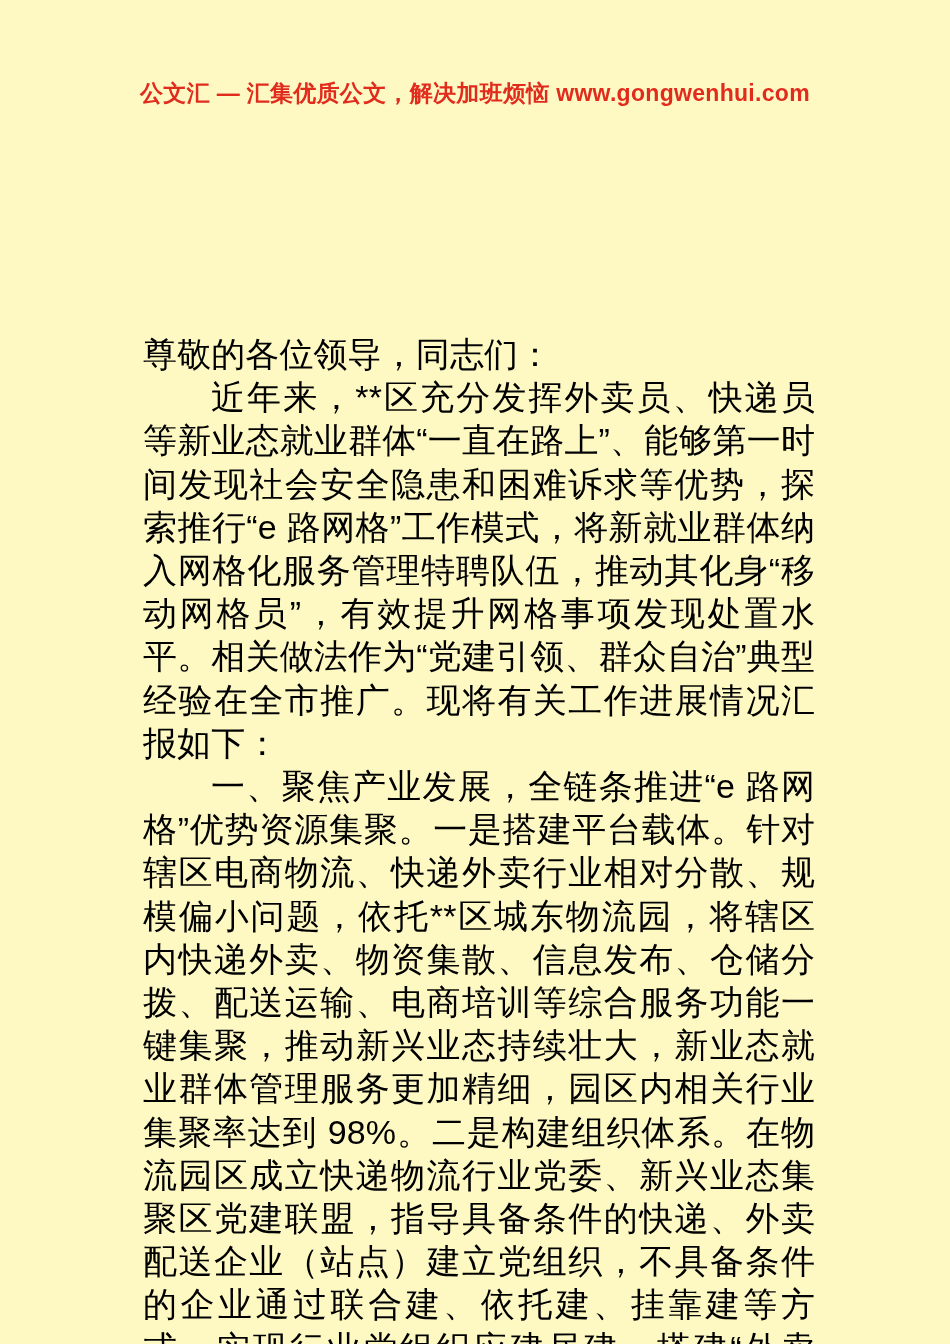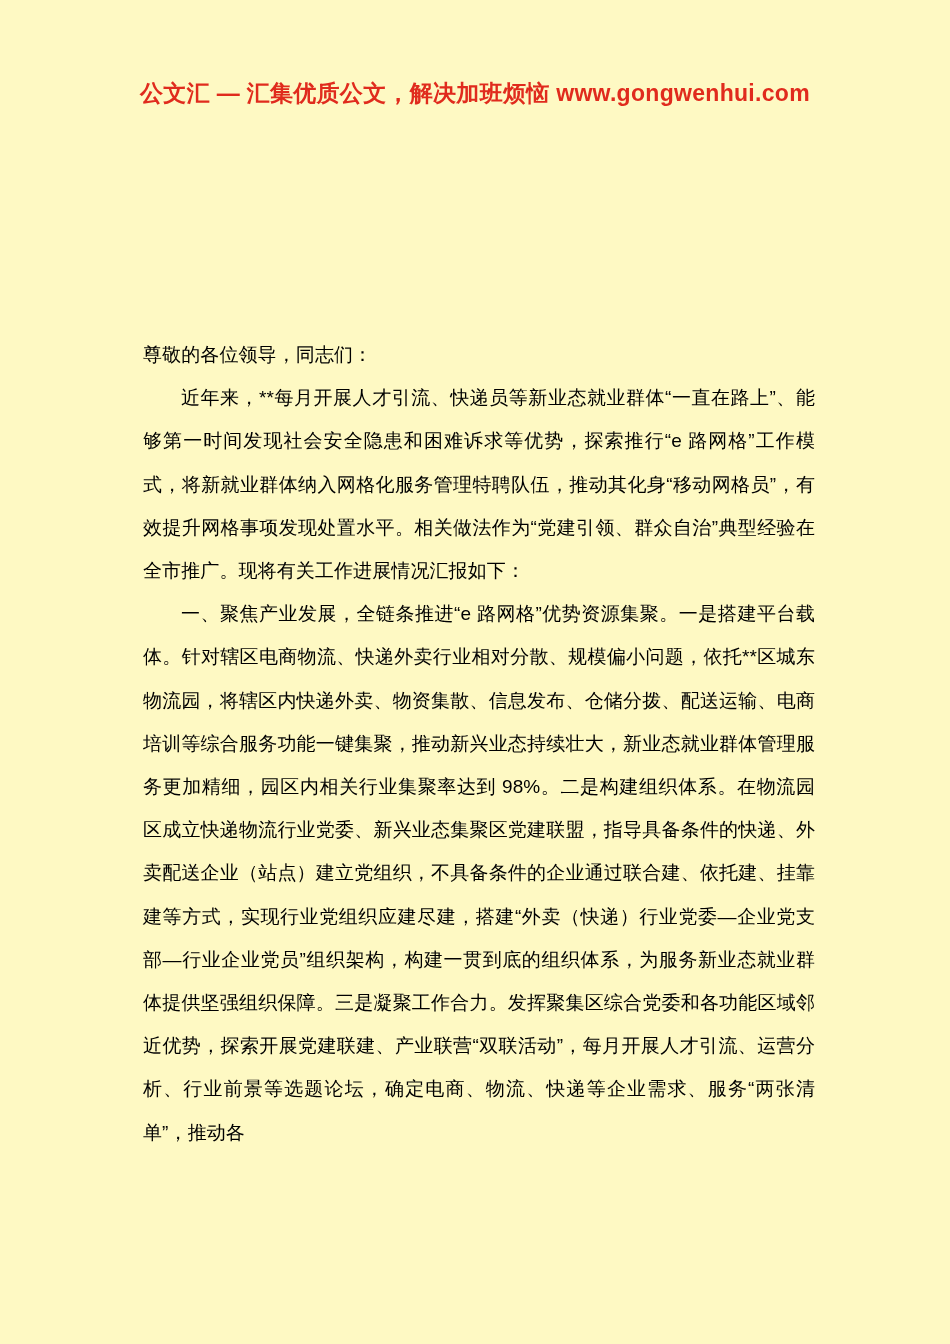--- a/index.html
+++ b/index.html
@@ -47,21 +47,21 @@
     letter-spacing: 0.5px;
     color: #000000;
   }
   .body-block {
     position: absolute;
     top: 333px;
     left: 143px;
     width: 672px;
   }
   .para {
-    font-size: 19px;
+    font-size: 34px;
     line-height: 43.2px;
     text-align: justify;
     text-justify: inter-character;
     letter-spacing: 0.1px;
     margin: 0;
     color: #000000;
     word-break: break-all;
   }
   .para.indent {
     text-indent: 2em;
@@ -72,17 +72,17 @@
 
 <div class="page">
 
   <div class="watermark-bar">
     <span class="watermark-text">公文汇 — 汇集优质公文，解决加班烦恼 www.gongwenhui.com</span>
   </div>
 
 
   <div class="body-block">
     <p class="para">尊敬的各位领导，同志们：</p>
-    <p class="para indent">近年来，**每月开展人才引流、快递员等新业态就业群体“一直在路上”、能够第一时间发现社会安全隐患和困难诉求等优势，探索推行“e 路网格”工作模式，将新就业群体纳入网格化服务管理特聘队伍，推动其化身“移动网格员”，有效提升网格事项发现处置水平。相关做法作为“党建引领、群众自治”典型经验在全市推广。现将有关工作进展情况汇报如下：</p>
+    <p class="para indent">近年来，**区充分发挥外卖员、快递员等新业态就业群体“一直在路上”、能够第一时间发现社会安全隐患和困难诉求等优势，探索推行“e 路网格”工作模式，将新就业群体纳入网格化服务管理特聘队伍，推动其化身“移动网格员”，有效提升网格事项发现处置水平。相关做法作为“党建引领、群众自治”典型经验在全市推广。现将有关工作进展情况汇报如下：</p>
     <p class="para indent">一、聚焦产业发展，全链条推进“e 路网格”优势资源集聚。一是搭建平台载体。针对辖区电商物流、快递外卖行业相对分散、规模偏小问题，依托**区城东物流园，将辖区内快递外卖、物资集散、信息发布、仓储分拨、配送运输、电商培训等综合服务功能一键集聚，推动新兴业态持续壮大，新业态就业群体管理服务更加精细，园区内相关行业集聚率达到 98%。二是构建组织体系。在物流园区成立快递物流行业党委、新兴业态集聚区党建联盟，指导具备条件的快递、外卖配送企业（站点）建立党组织，不具备条件的企业通过联合建、依托建、挂靠建等方式，实现行业党组织应建尽建，搭建“外卖（快递）行业党委—企业党支部—行业企业党员”组织架构，构建一贯到底的组织体系，为服务新业态就业群体提供坚强组织保障。三是凝聚工作合力。发挥聚集区综合党委和各功能区域邻近优势，探索开展党建联建、产业联营“双联活动”，每月开展人才引流、运营分析、行业前景等选题论坛，确定电商、物流、快递等企业需求、服务“两张清单”，推动各</p>
   </div>
 
 </div>
 
 </body></html>

